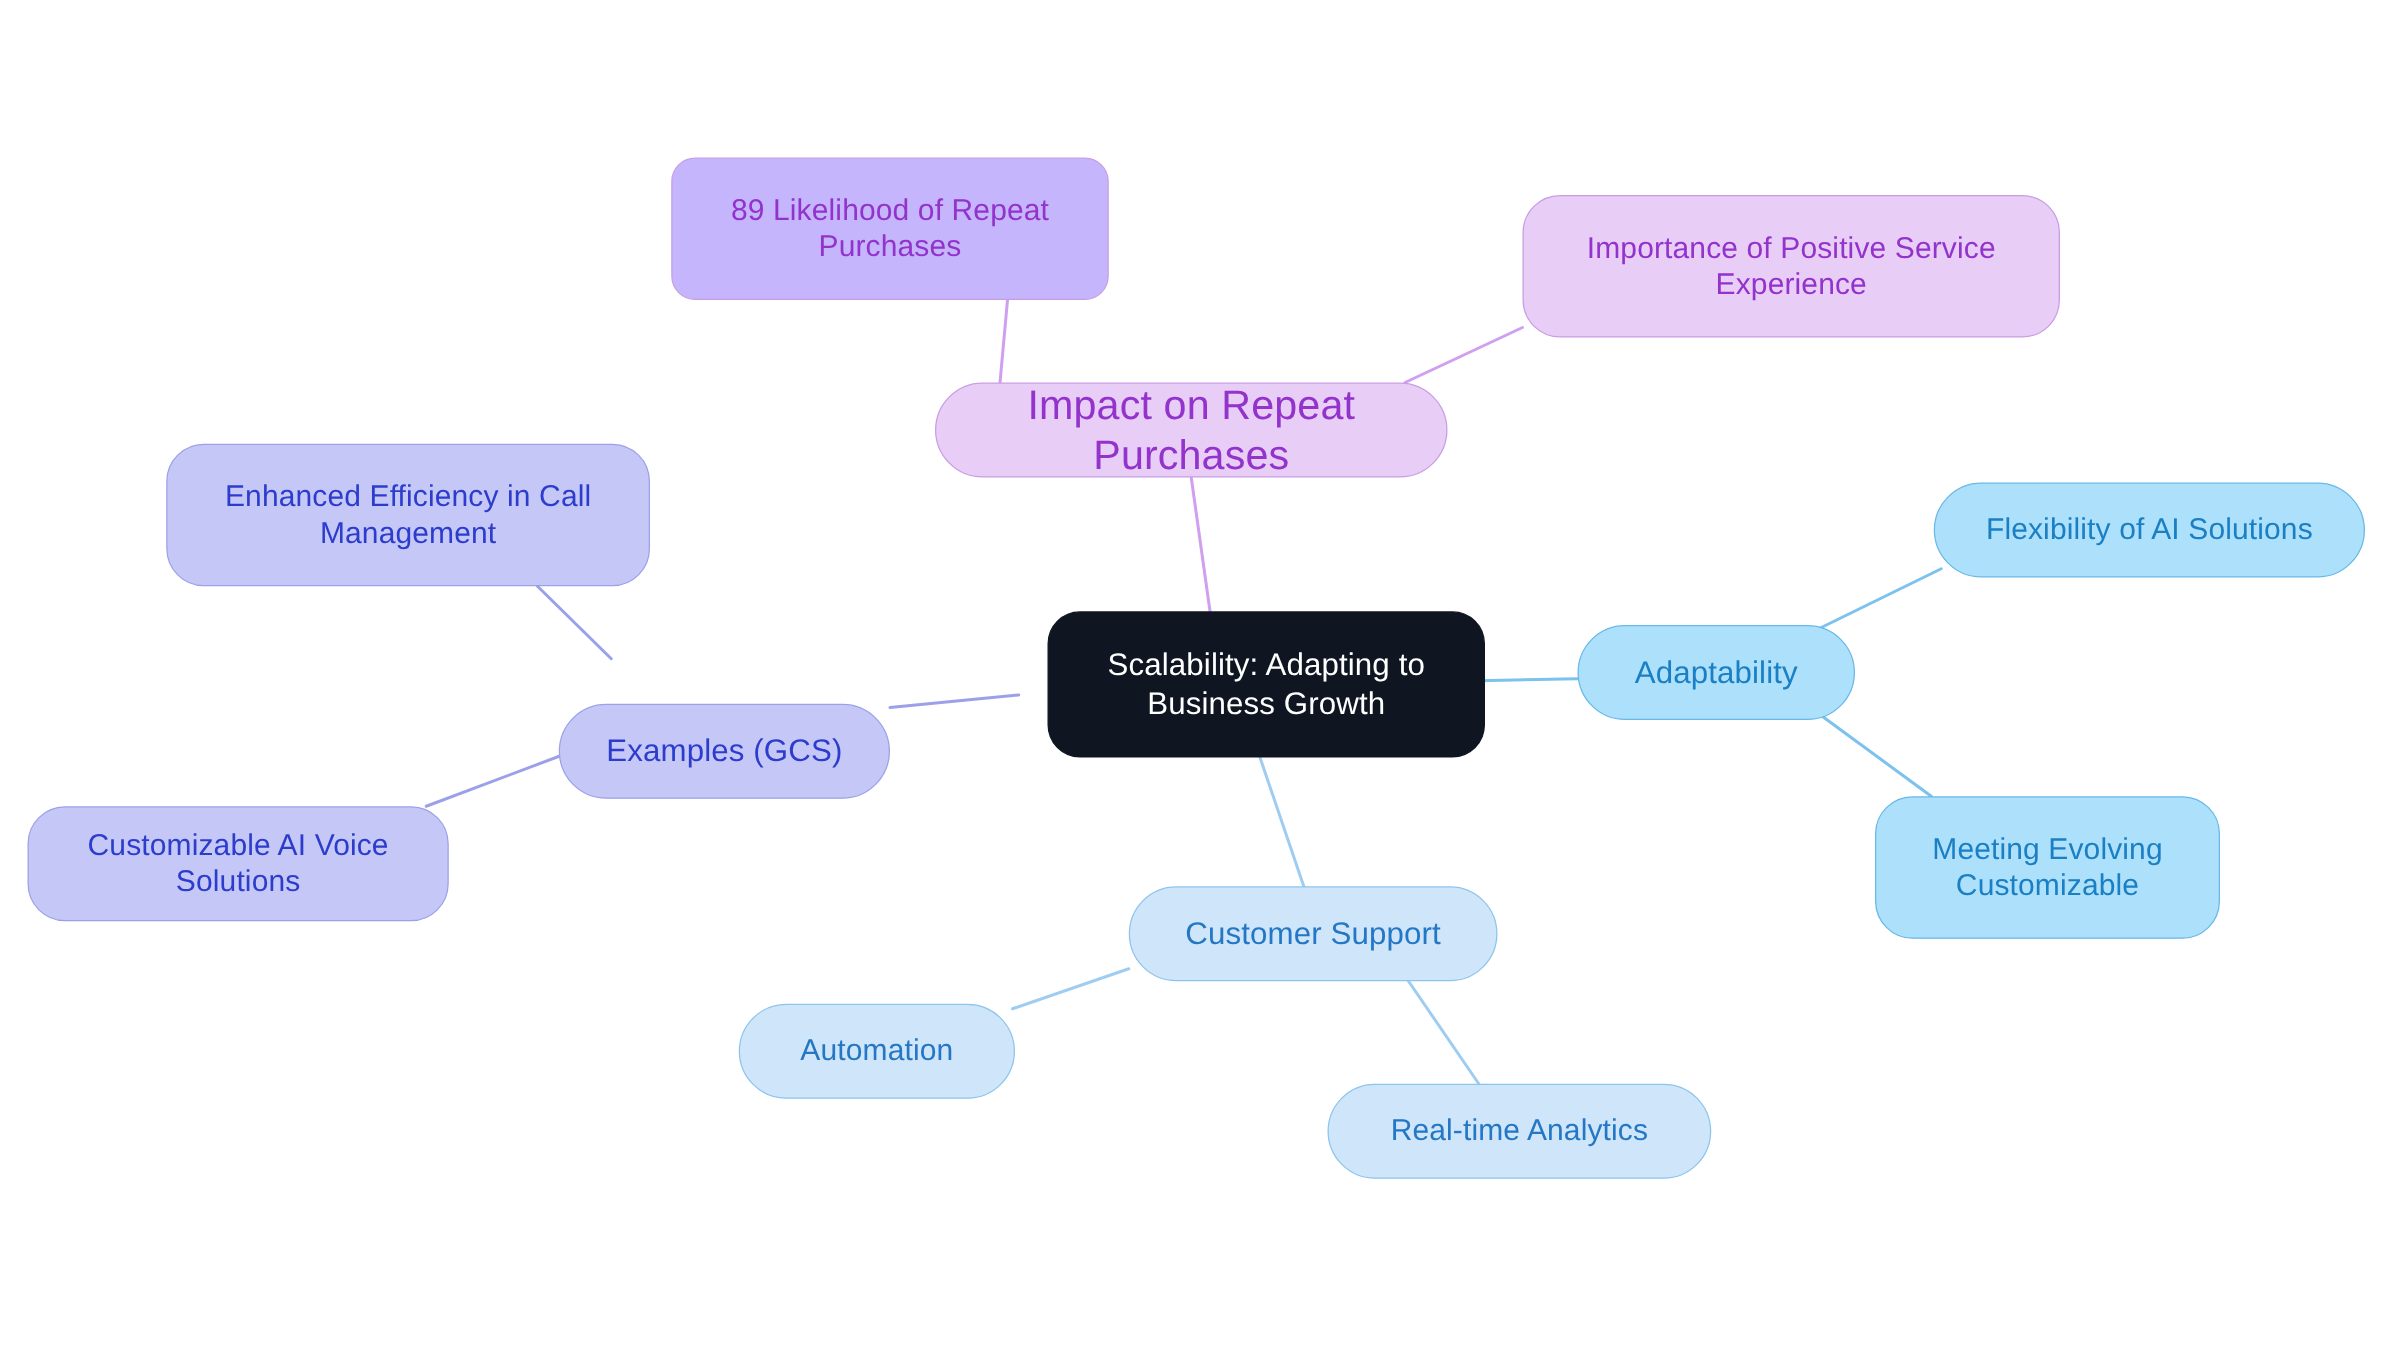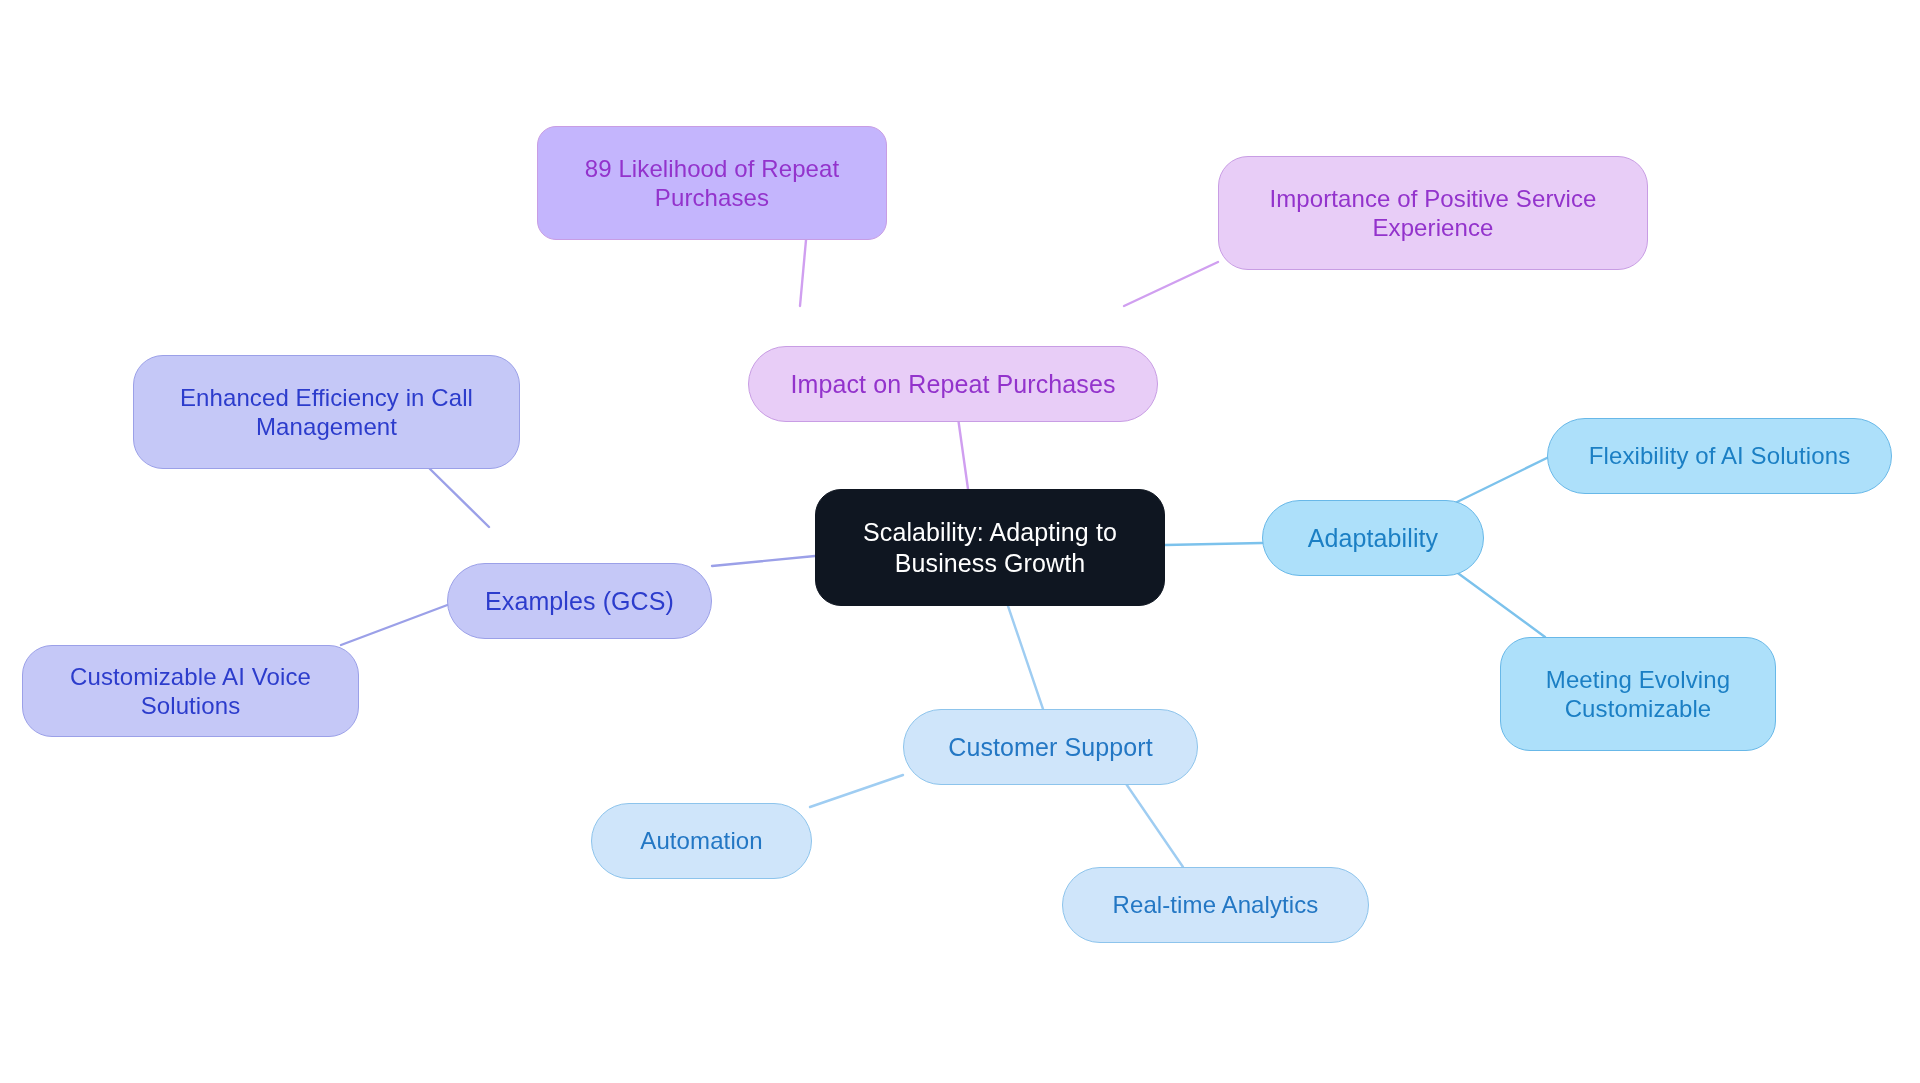--- a/index.html
+++ b/index.html
@@ -42,20 +42,21 @@
     border-style: solid;
     border-width: 1.6px;
     line-height: 1.22;
     white-space: pre-line;
     user-select: none;
   }
   .node-root {
     color: #ffffff;
     font-size: 25px;
     letter-spacing: 0.1px;
+    margin-left: 23px;
   }
   .node-branch {
     font-size: 25px;
     letter-spacing: 0.1px;
   }
   .node-leaf {
     font-size: 24px;
     letter-spacing: 0.1px;
   }
 </style>
@@ -75,31 +76,31 @@
         <line class="edge-line" x1="1455" y1="503" x2="1553" y2="455" stroke="#7cc2ec"></line>
         <line class="edge-line" x1="1455" y1="571" x2="1545" y2="637" stroke="#7cc2ec"></line>
         <line class="edge-line" x1="1008" y1="606" x2="1043" y2="709" stroke="#9fcdf2"></line>
         <line class="edge-line" x1="903" y1="775" x2="810" y2="807" stroke="#9fcdf2"></line>
         <line class="edge-line" x1="1120" y1="775" x2="1183" y2="867" stroke="#9fcdf2"></line>
       </g>
   </svg>
   <div id="nodes-layer">
       <div class="node-box node-root" style="left: 815px; top: 489px; width: 350px; height: 117px; border-radius: 26px; background: rgb(15, 22, 33); border-color: rgb(15, 22, 33); color: rgb(255, 255, 255); font-size: 25px;">Scalability: Adapting to
 Business Growth</div>
-      <div class="node-box node-branch" style="left: 748px; top: 306px; width: 410px; height: 76px; border-radius: 38px; background: rgb(232, 205, 247); border-color: rgb(200, 157, 228); color: rgb(147, 51, 204); font-size: 25px; margin-top: 40px;">Impact on Repeat Purchases</div>
+      <div class="node-box node-branch" style="left: 748px; top: 306px; width: 410px; height: 76px; border-radius: 38px; background: rgb(232, 205, 247); border-color: rgb(200, 157, 228); color: rgb(147, 51, 204); font-size: 33px;">Impact on Repeat Purchases</div>
       <div class="node-box node-leaf" style="left: 537px; top: 126px; width: 350px; height: 114px; border-radius: 19px; background: #c4b5fd; border-color: rgb(200, 157, 228); color: rgb(147, 51, 204); font-size: 24px;">89 Likelihood of Repeat
 Purchases</div>
       <div class="node-box node-leaf" style="left: 1218px; top: 156px; width: 430px; height: 114px; border-radius: 30px; background: rgb(232, 205, 247); border-color: rgb(200, 157, 228); color: rgb(147, 51, 204); font-size: 24px;">Importance of Positive Service
 Experience</div>
       <div class="node-box node-branch" style="left: 447px; top: 527px; width: 265px; height: 76px; border-radius: 38px; background: rgb(197, 200, 247); border-color: rgb(155, 160, 232); color: rgb(44, 60, 204); font-size: 25px; margin-top: 36px;">Examples (GCS)</div>
       <div class="node-box node-leaf" style="left: 133px; top: 355px; width: 387px; height: 114px; border-radius: 30px; background: rgb(197, 200, 247); border-color: rgb(155, 160, 232); color: rgb(44, 60, 204); font-size: 24px;">Enhanced Efficiency in Call
 Management</div>
       <div class="node-box node-leaf" style="left: 22px; top: 645px; width: 337px; height: 92px; border-radius: 30px; background: rgb(197, 200, 247); border-color: rgb(155, 160, 232); color: rgb(44, 60, 204); font-size: 24px;">Customizable AI Voice
 Solutions</div>
       <div class="node-box node-branch" style="left: 1262px; top: 500px; width: 222px; height: 76px; border-radius: 38px; background: rgb(173, 224, 250); border-color: rgb(104, 184, 232); color: rgb(27, 127, 196); font-size: 25px;">Adaptability</div>
-      <div class="node-box node-leaf" style="left: 1547px; top: 386px; width: 345px; height: 76px; border-radius: 38px; background: rgb(173, 224, 250); border-color: rgb(104, 184, 232); color: rgb(27, 127, 196); font-size: 24px; margin-top: 32px;">Flexibility of AI Solutions</div>
+      <div class="node-box node-leaf" style="left: 1547px; top: 386px; width: 345px; height: 76px; border-radius: 38px; background: rgb(173, 224, 250); border-color: rgb(104, 184, 232); color: rgb(27, 127, 196); font-size: 24px;">Flexibility of AI Solutions</div>
       <div class="node-box node-leaf" style="left: 1500px; top: 637px; width: 276px; height: 114px; border-radius: 30px; background: rgb(173, 224, 250); border-color: rgb(104, 184, 232); color: rgb(27, 127, 196); font-size: 24px;">Meeting Evolving
 Customizable</div>
       <div class="node-box node-branch" style="left: 903px; top: 709px; width: 295px; height: 76px; border-radius: 38px; background: rgb(207, 229, 250); border-color: rgb(141, 196, 236); color: rgb(35, 119, 196); font-size: 25px;">Customer Support</div>
       <div class="node-box node-leaf" style="left: 591px; top: 803px; width: 221px; height: 76px; border-radius: 38px; background: rgb(207, 229, 250); border-color: rgb(141, 196, 236); color: rgb(35, 119, 196); font-size: 24px;">Automation</div>
       <div class="node-box node-leaf" style="left: 1062px; top: 867px; width: 307px; height: 76px; border-radius: 38px; background: rgb(207, 229, 250); border-color: rgb(141, 196, 236); color: rgb(35, 119, 196); font-size: 24px;">Real-time Analytics</div>
     </div>
 </div>
 
 </body></html>

